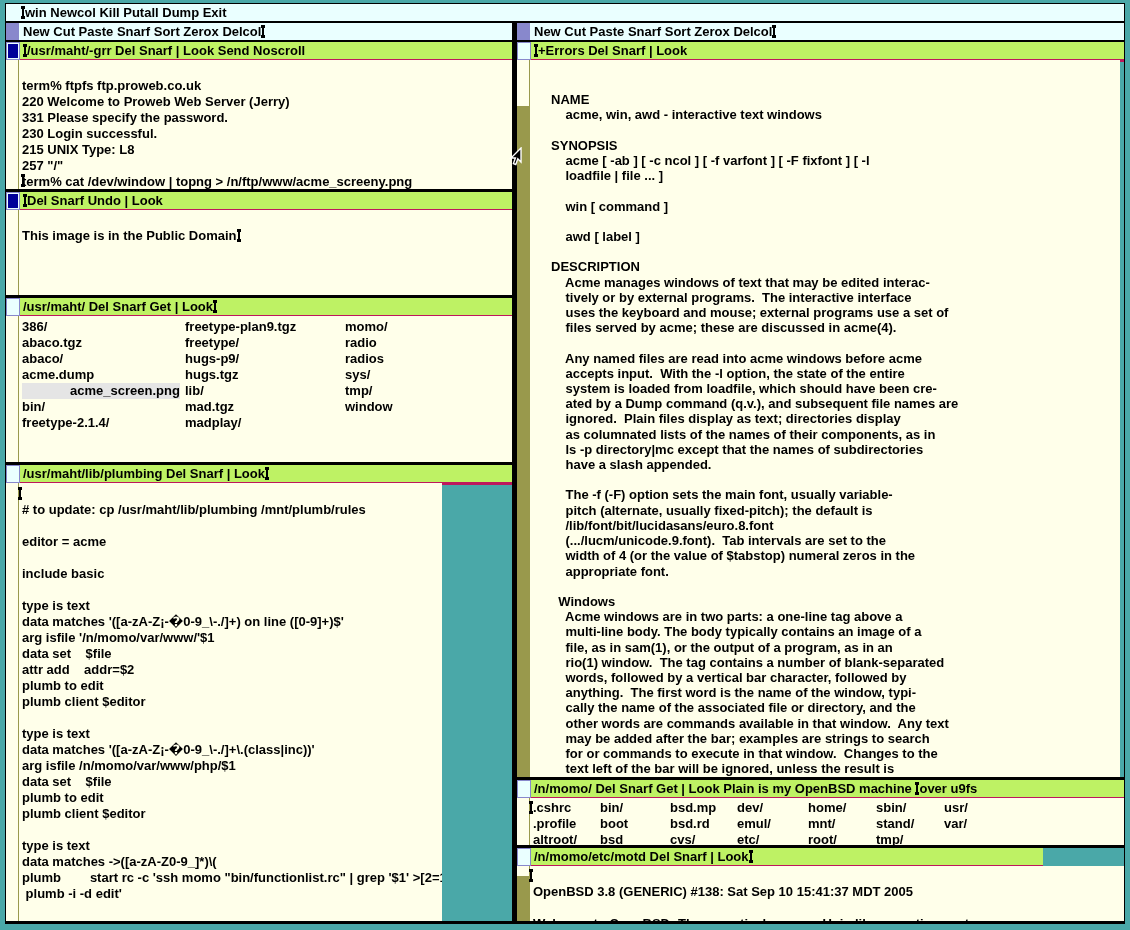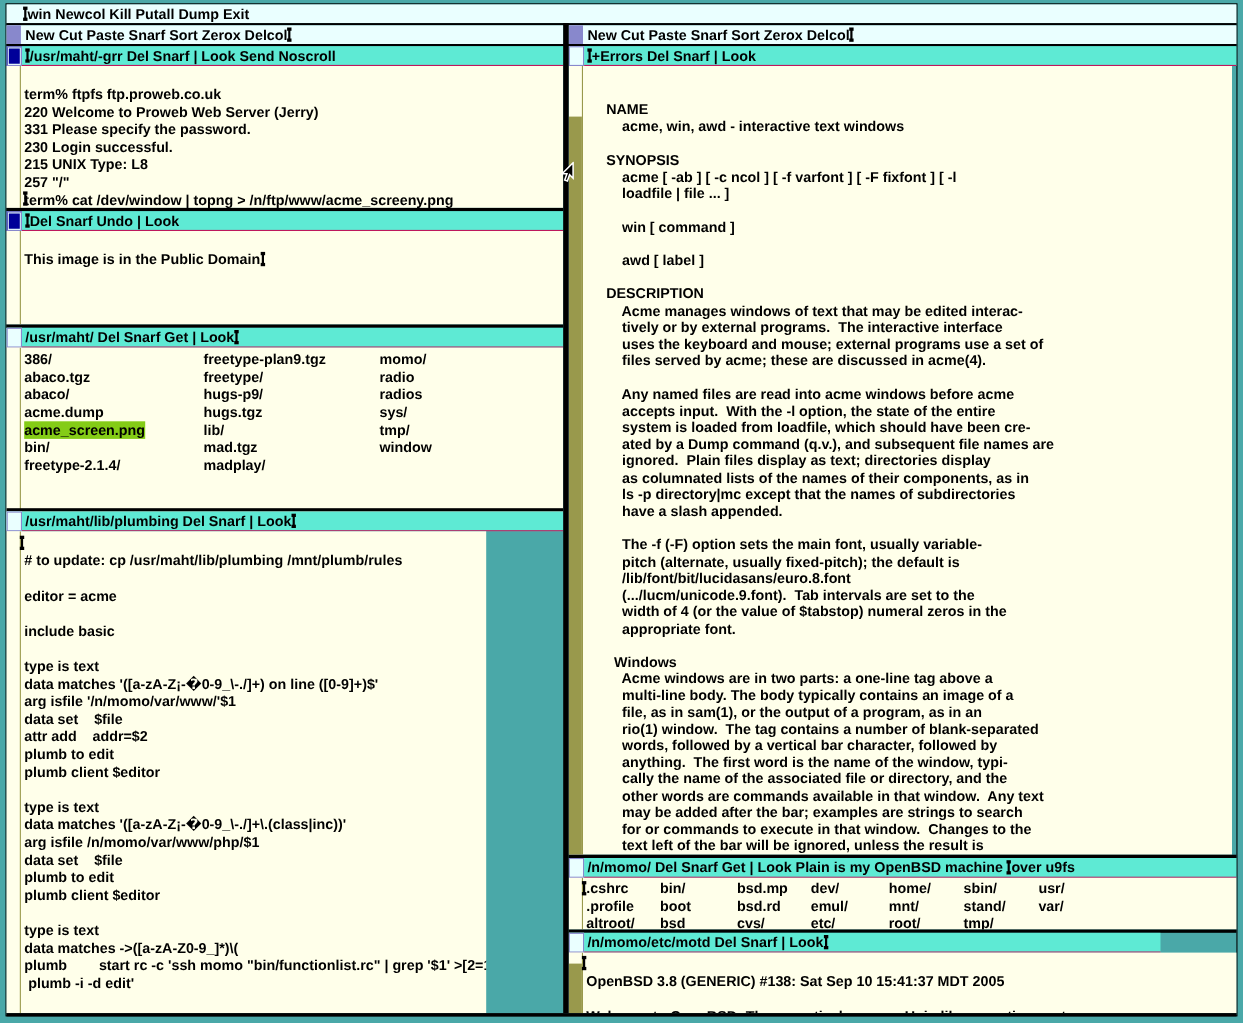--- a/index.html
+++ b/index.html
@@ -8,37 +8,37 @@
     background:#4AA8A8; overflow:hidden;
     font-family:"Liberation Sans","DejaVu Sans",sans-serif;
     font-weight:bold; font-size:13px; color:#000;
   }
   .frame{position:absolute; left:5px; top:3px; width:1118px; height:919px; border:1px solid #000;}
   .maintag{position:absolute; left:6px; top:4px; width:1118px; height:17px; background:#EAFFFF; line-height:17px; padding-left:15px; box-sizing:border-box; white-space:pre;}
   .hblack{position:absolute; background:#000;}
   .coltag{position:absolute; height:17px; background:#EAFFFF; line-height:17px; box-sizing:border-box;text-align:right;}
   .colbox{position:absolute; left:0; top:0; width:13px; height:17px; background:#8888CC;}
   .coltag .label{position:absolute; left:17px; top:0; white-space:pre;}
-  .wtag{position:absolute; height:17px; background:#5eead4; border-bottom:1px solid #be185d; line-height:17px; box-sizing:content-box;}
+  .wtag{position:absolute; height:17px; background:#bef264; border-bottom:3px solid #be185d; line-height:17px; box-sizing:content-box;}
   .wbox{position:absolute; left:0; top:0; width:12px; height:16px; border:1px solid #8888CC; background:#EAFFFF;}
   .wbox.dirty{background:#000099; box-shadow:inset 0 0 0 1px #EAFFFF;}
   .wtag .label{position:absolute; left:17px; top:0; white-space:pre;}
   .wbody{position:absolute; background:#FFFFEA; overflow:hidden;}
   .sbar{position:absolute; left:0; top:0; bottom:0; width:12px; background:#FFFFEA; border-right:1px solid #99994C;}
   .trough{position:absolute; left:0; right:0; bottom:0; background:#99994C;}
   .btext{position:absolute; left:16px; top:2px; white-space:pre; line-height:16px;margin-top:16px;}
   .man{line-height:15.2px; top:1px;}
   .tick{display:inline-block; width:2px; height:11px; background:#000; vertical-align:-1px; position:relative; margin:0 1px;}
   .tick::before,.tick::after{content:""; position:absolute; left:-1px; width:4px; height:3px; background:#000;}
   .tick::before{top:-1px;} .tick::after{bottom:-1px;}
   .tick.abs{position:absolute; margin:0;}
   .grid7{position:absolute; left:16px; top:3px; display:grid; grid-auto-flow:column; grid-template-rows:repeat(7,16px); grid-template-columns:163px 160px auto; line-height:16px;}
   .grid3{position:absolute; left:16px; top:2px; display:grid; grid-auto-flow:column; grid-template-rows:repeat(3,16px); grid-template-columns:67px 70px 67px 71px 68px 68px auto; line-height:16px;}
   .cell{width:max-content; white-space:pre;}
-  .cell.selected{background:#84cc16;}
+  .cell.selected{background:#e5e5e5;padding-left:48px;}
   .cursor{position:absolute; left:502px; top:147px; width:20px; height:22px; z-index:50;}
 </style>
 </head>
 <body>
 
 <div class="screen">
   <div class="frame"></div>
 
   <div class="maintag"><span class="tick"></span><span>win Newcol Kill Putall Dump Exit</span></div>
   <div class="hblack" style="left:6px;top:21px;width:1118px;height:2px;"></div>
@@ -228,21 +228,21 @@
         <div class="cell">sbin/</div>
         <div class="cell">stand/</div>
         <div class="cell">tmp/</div>
         <div class="cell">usr/</div>
         <div class="cell">var/</div>
       </div>
     <span class="tick abs" style="left:13px;top:4px;"></span>
   </div>
   <div class="hblack" style="left:517px;top:845px;width:607px;height:3px;"></div>
 
-  <div class="wtag" style="left:517px;top:848px;width:526px;padding-left:12px;">
+  <div class="wtag" style="left:517px;top:848px;width:526px;">
     <div class="wbox"></div>
     <span class="label"><span>/n/momo/etc/motd Del Snarf | Look</span><span class="tick"></span></span>
   </div>
   <div class="wbody" style="left:517px;top:866px;width:607px;height:55px;">
     <div class="sbar">
         <div class="trough" style="top:10px;"></div>
       </div>
     <div class="btext">OpenBSD 3.8 (GENERIC) #138: Sat Sep 10 15:41:37 MDT 2005
 
 Welcome to OpenBSD: The proactively secure Unix-like operating system.</div>

